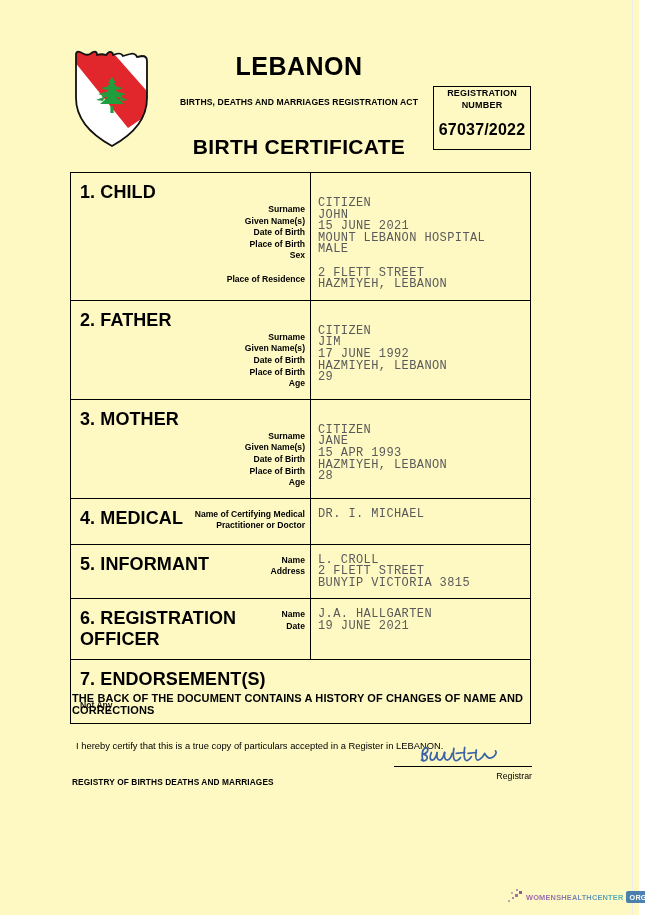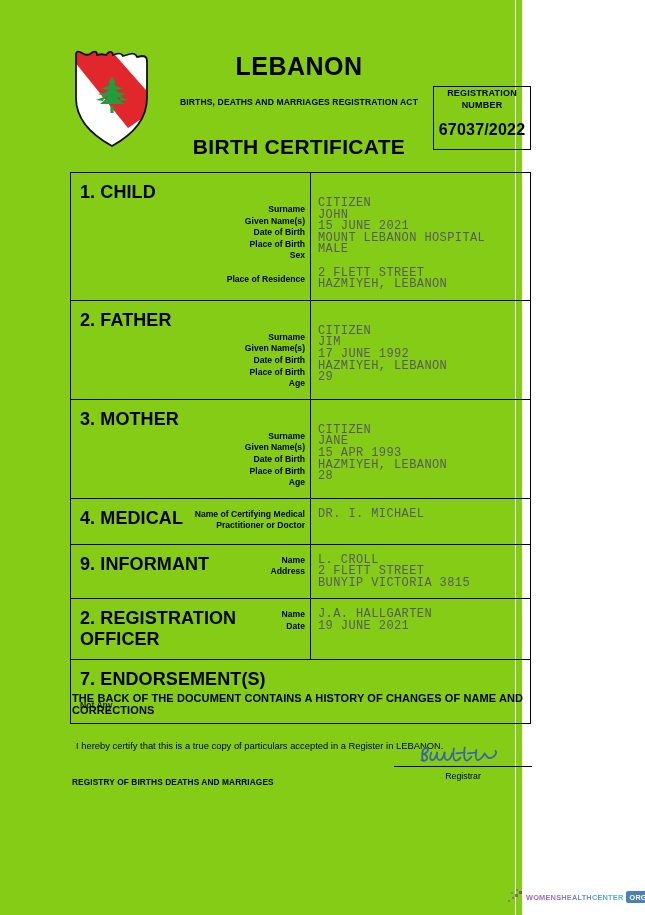--- a/index.html
+++ b/index.html
@@ -12,23 +12,23 @@
     height: 915px;
     position: relative;
     font-family: "Liberation Sans", sans-serif;
     color: #000000;
     overflow: hidden;
   }
 
   .page {
     position: absolute;
     left: 0; top: 0;
-    width: 522px;
+    width: 639px;
     height: 915px;
-    background: #84cc16;
+    background: #fef9c3;
     box-sizing: border-box;
   }
   .page-edge-right {
     position: absolute;
     right: 6px; top: 0;
     width: 1px; height: 915px;
     background: #ededed;
   }
 
   
@@ -197,21 +197,21 @@
   .footer-line3 {
     font-size: 8.3px;
     font-weight: bold;
     margin-top: 26px;
     letter-spacing: 0.1px;
   }
   .sign-block {
     position: absolute;
     left: 322px; top: 50px;
     width: 138px;
-    text-align: center;
+    text-align: right;
   }
   .signature-img {
     height: 26px;
     position: relative;
   }
   .signature-img svg { display: block; margin: 0 auto; }
   .sign-rule {
     border-top: 1.3px solid #000;
     margin-top: -2px;
   }
@@ -413,38 +413,38 @@
       </div>
       <div class="sec-right">
         <div class="values" style="margin-top:1px">
           <div class="value-row">DR. I. MICHAEL</div>
         </div>
       </div>
     </div>
 
     <div class="section" style="min-height:50px">
       <div class="sec-left inline-style">
-        <div class="sec-title">9. INFORMANT</div>
+        <div class="sec-title">5. INFORMANT</div>
         <div class="labels">
           <div class="label-row">Name</div>
           <div class="label-row">Address</div>
         </div>
       </div>
       <div class="sec-right">
         <div class="values" style="margin-top:1px">
           <div class="value-row">L. CROLL</div>
           <div class="value-row">2 FLETT STREET</div>
           <div class="value-row">BUNYIP VICTORIA 3815</div>
         </div>
       </div>
     </div>
 
     <div class="section" style="min-height:40px">
       <div class="sec-left inline-style">
-        <div class="sec-title">2. REGISTRATION OFFICER</div>
+        <div class="sec-title">6. REGISTRATION OFFICER</div>
         <div class="labels">
           <div class="label-row">Name</div>
           <div class="label-row">Date</div>
         </div>
       </div>
       <div class="sec-right">
         <div class="values" style="margin-top:1px">
           <div class="value-row">J.A. HALLGARTEN</div>
           <div class="value-row">19 JUNE 2021</div>
         </div>

